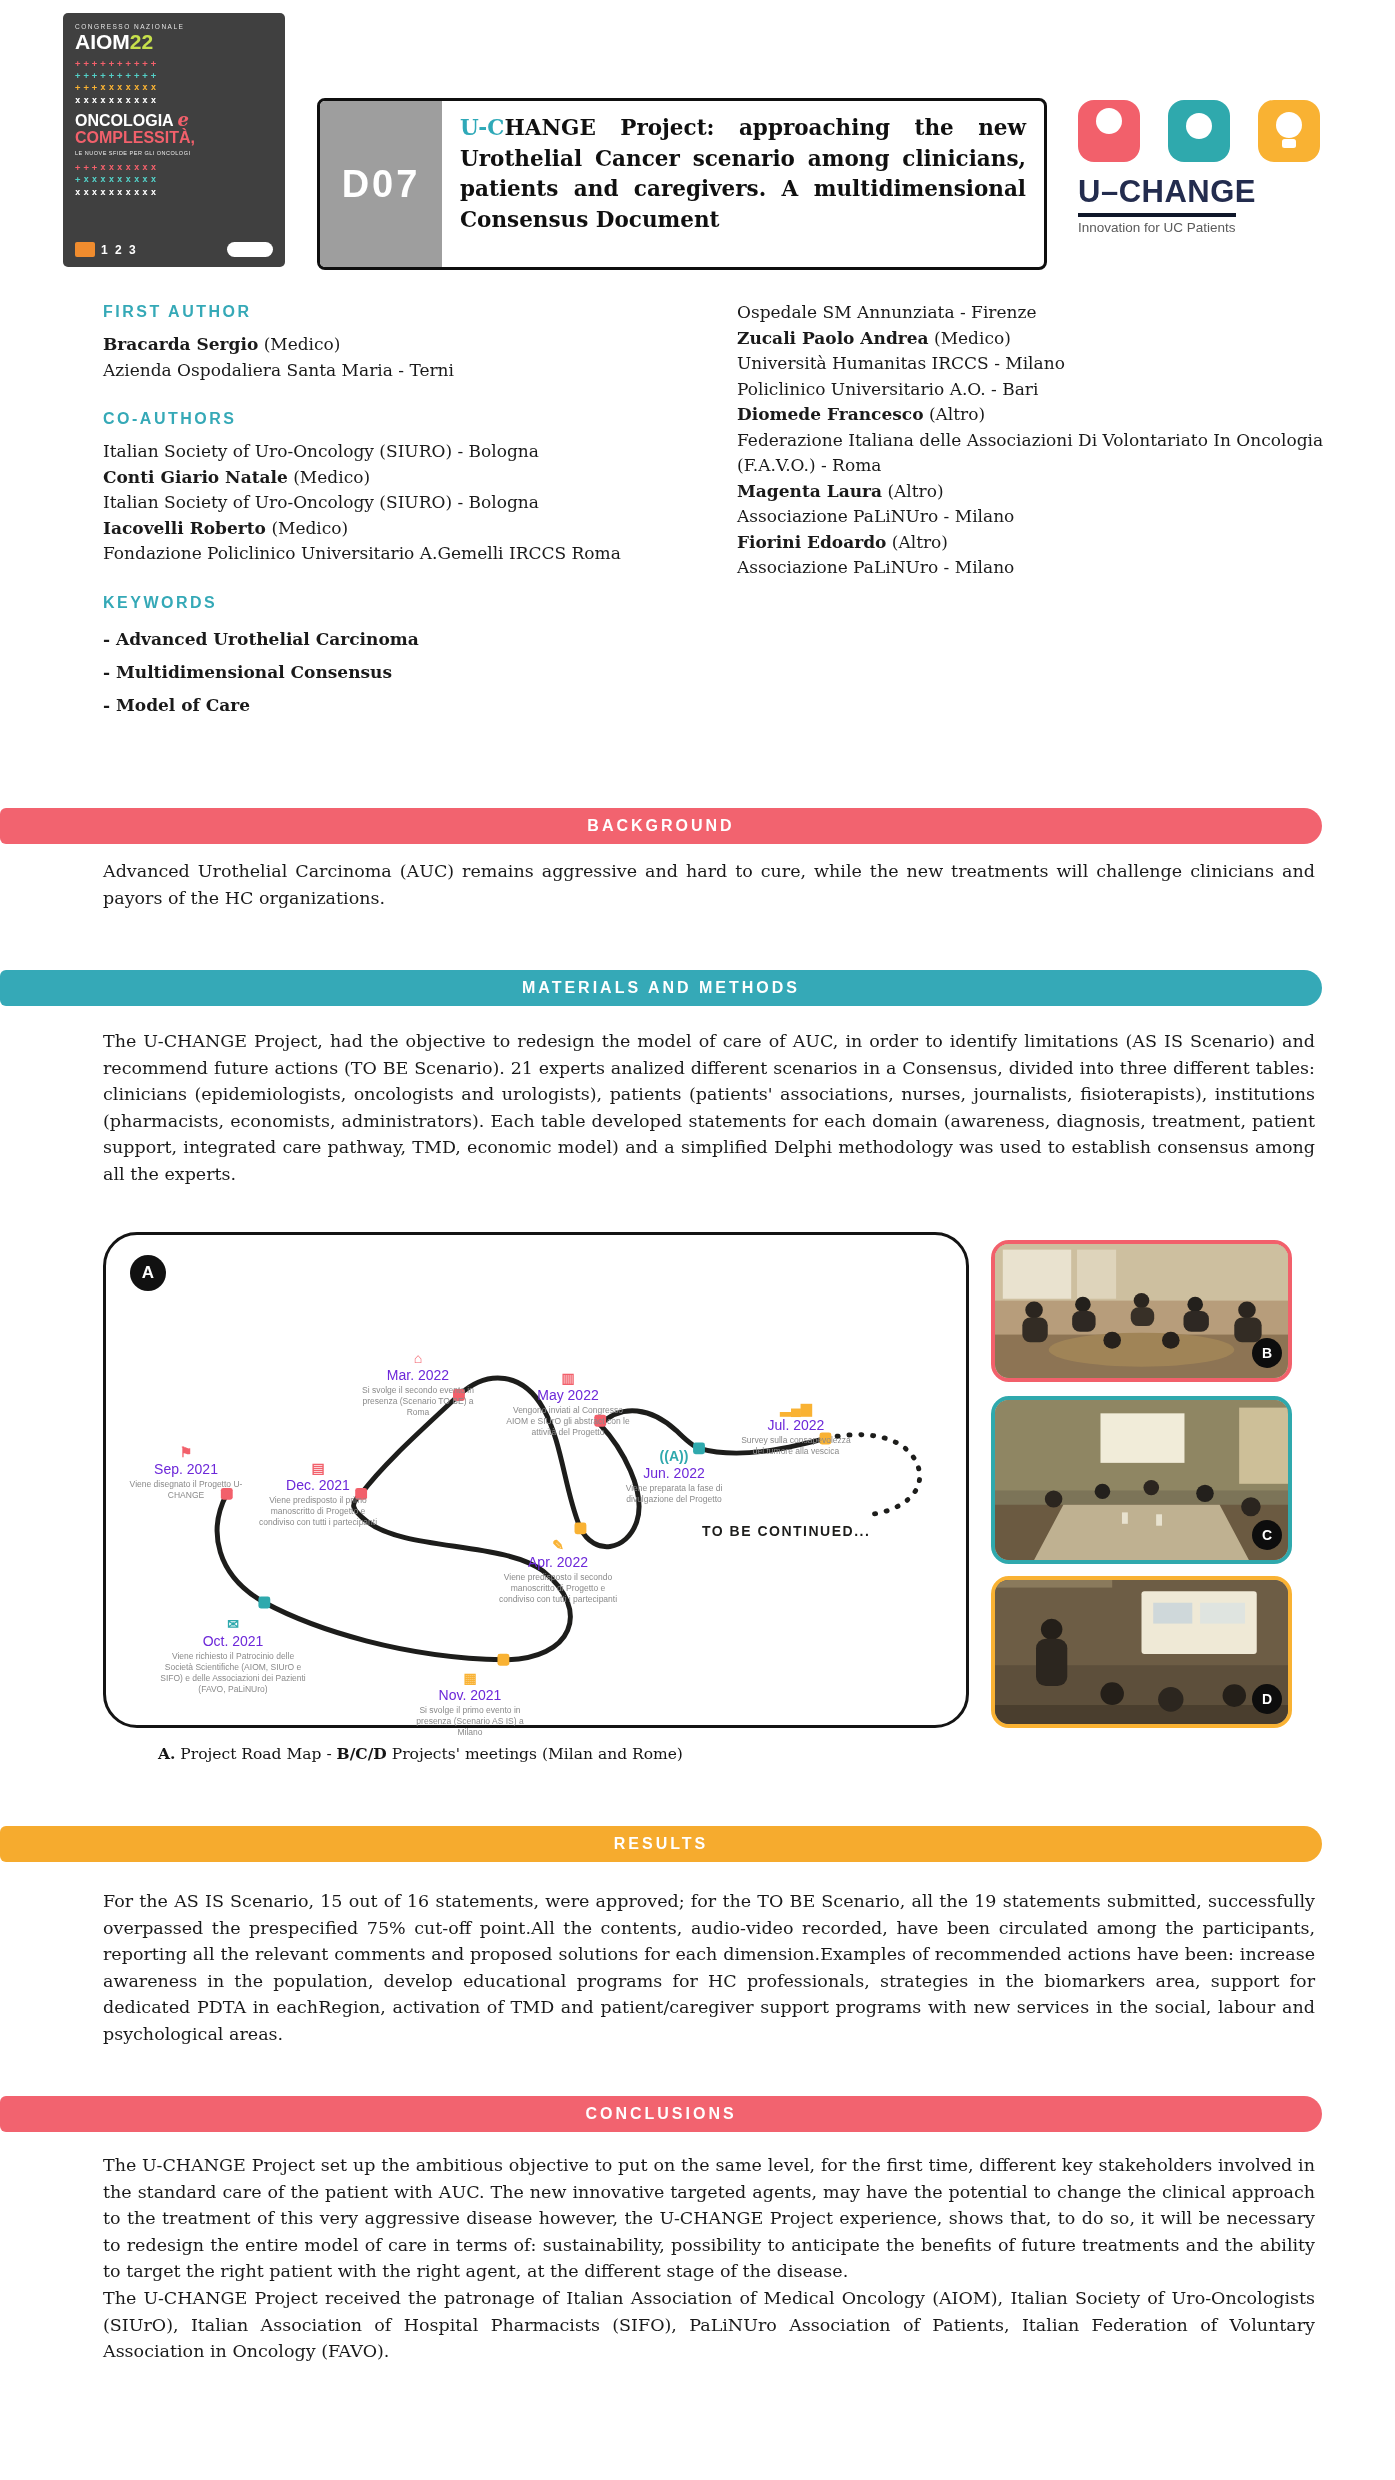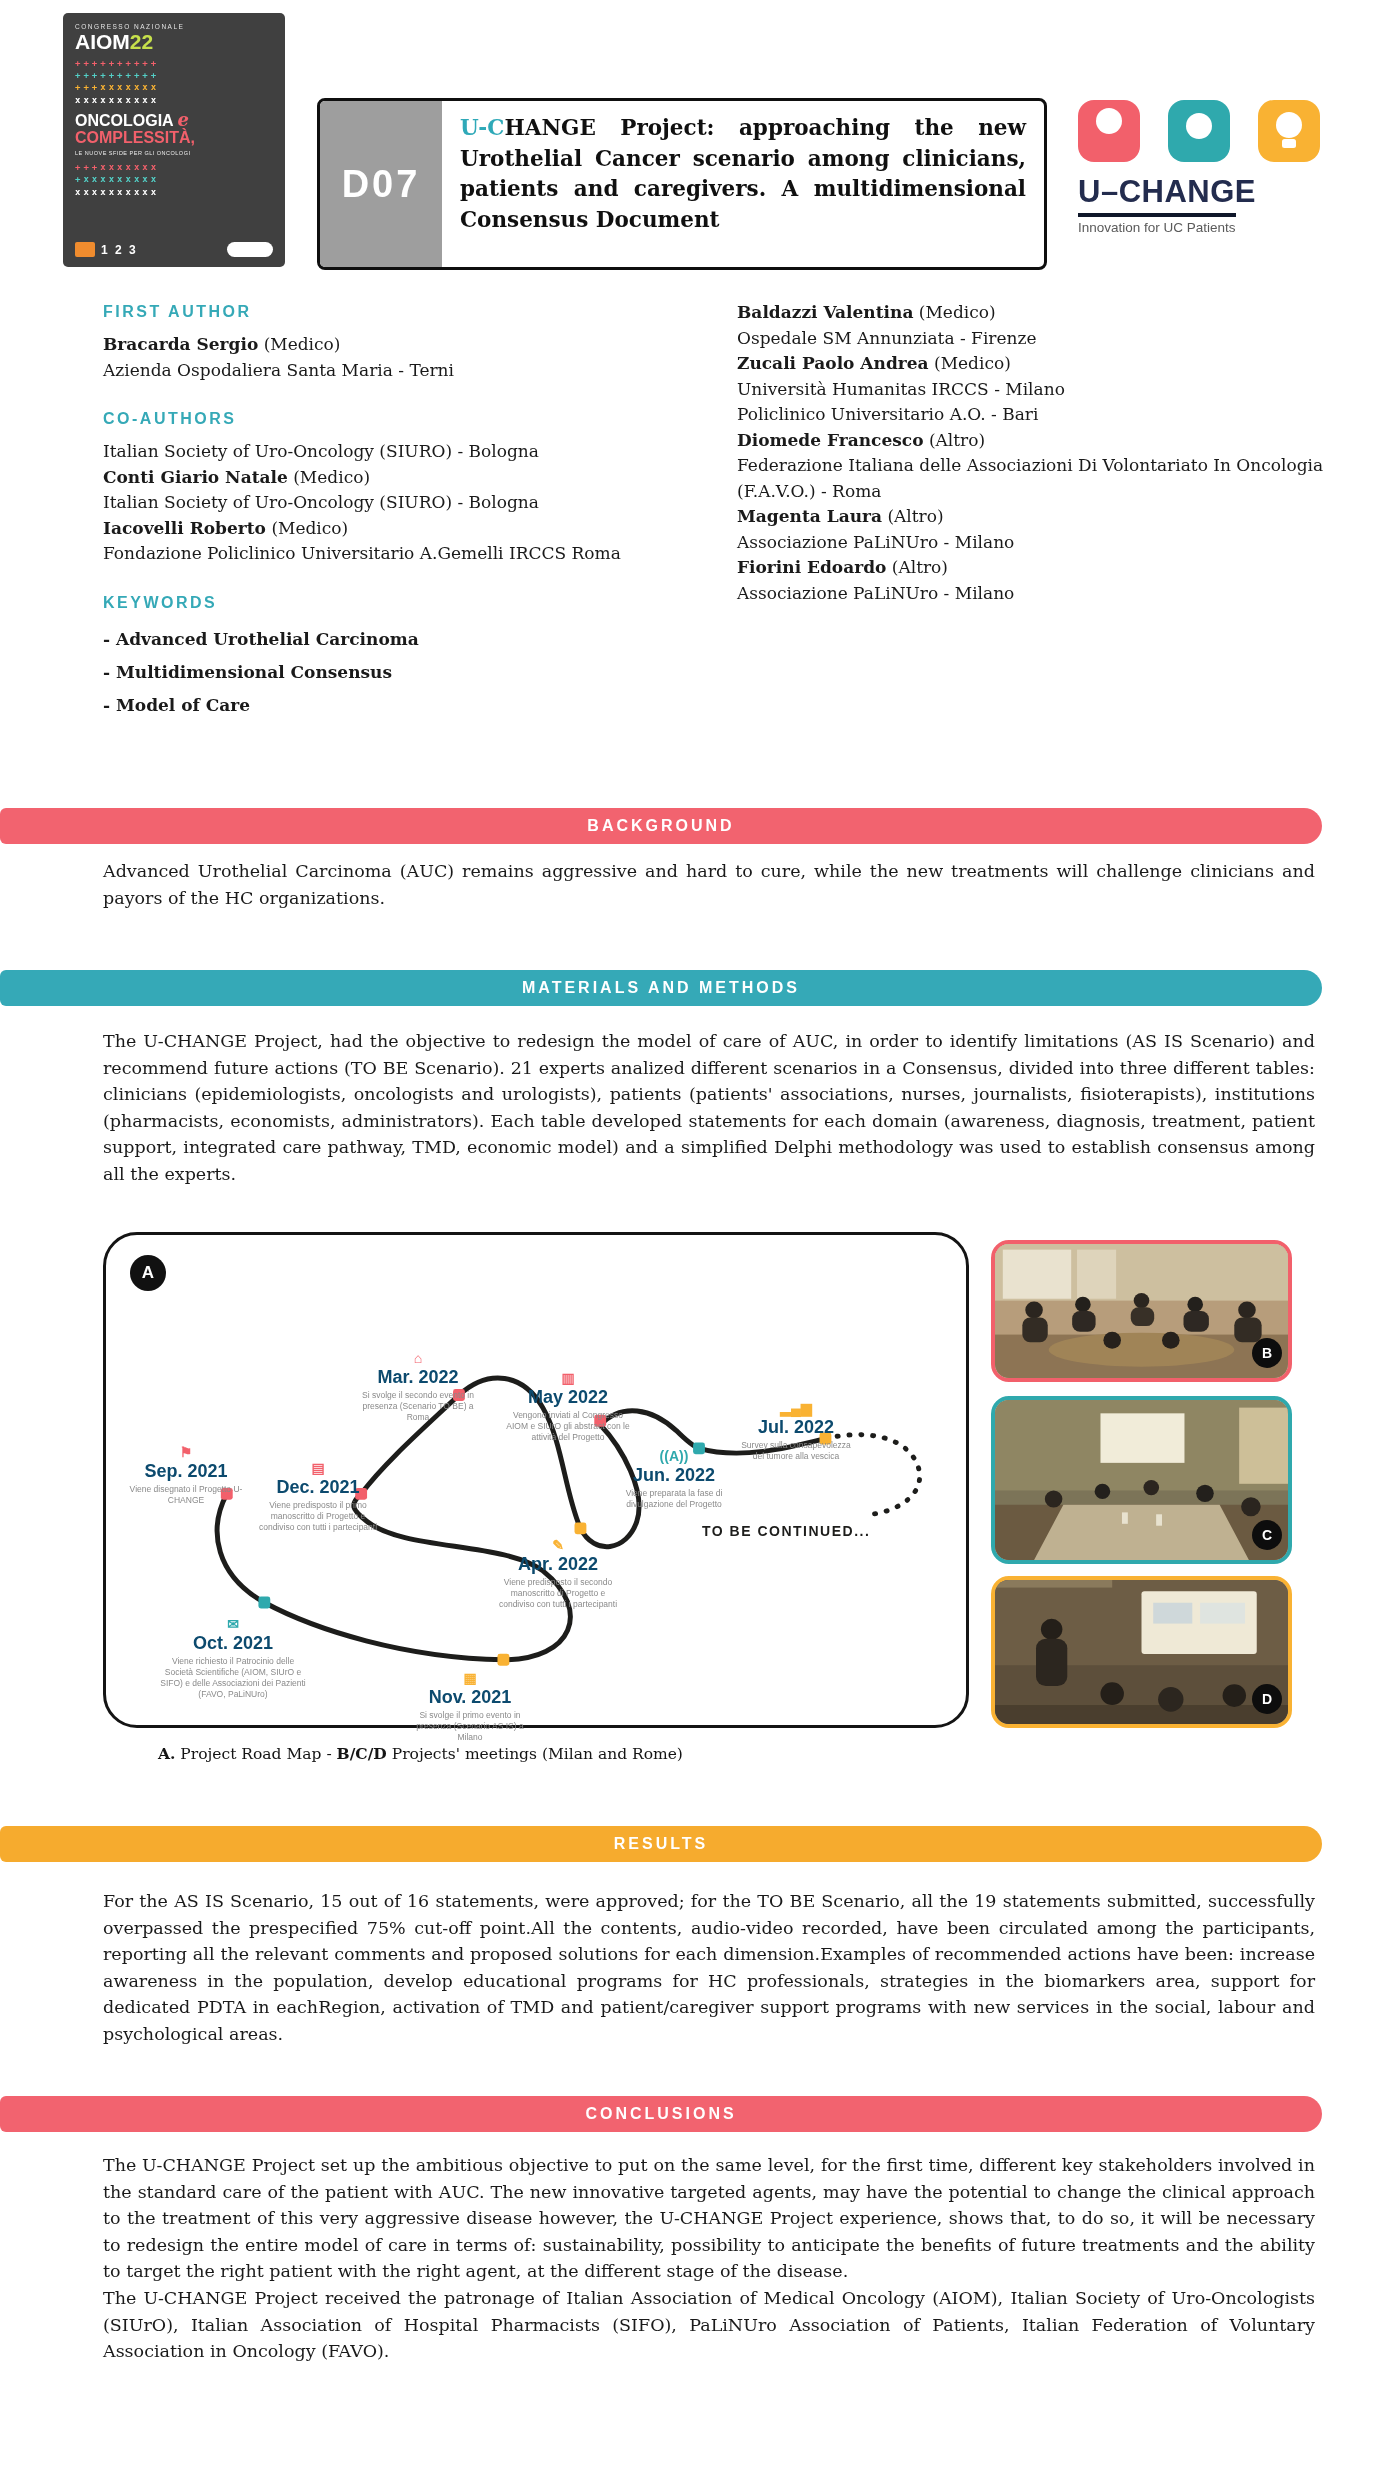--- a/index.html
+++ b/index.html
@@ -76,21 +76,21 @@
   .fig-badge{position:absolute;left:24px;top:20px;width:36px;height:36px;border-radius:50%;
     background:#111;color:#fff;display:flex;align-items:center;justify-content:center;
     font-family:"Liberation Sans",sans-serif;font-weight:bold;font-size:17px;}
   .rm-title{position:absolute;top:18px;left:0;right:0;text-align:center;
     font-family:"Liberation Sans",sans-serif;font-weight:bold;font-size:36px;
     letter-spacing:8px;color:#1d1d1b;}
   .rm-m{color:#f2606b}.rm-a{color:#f9b233}.rm-p{color:#2fa9ad}
   .rm-path{position:absolute;left:0;top:0;width:100%;height:100%;}
   .ms{position:absolute;width:132px;text-align:center;font-family:"Liberation Sans",sans-serif;}
   .ms-icon{font-size:14px;line-height:1;margin-bottom:2px;font-weight:bold;}
-  .ms-date{font-weight:bold;font-size:18px;color:#0c4a6e;}
+  .ms-date{font-weight:normal;font-size:14px;color:#6d28d9;}
   .ms-caption{font-size:8.5px;color:#8a8a8a;line-height:1.3;margin-top:2px;}
   .ic-pink{color:#f2606b}.ic-teal{color:#2fa9ad}.ic-yellow{color:#f9b233}
   .ms-0{left:14px;top:210px}
   .ms-1{left:52px;top:382px;width:150px}
   .ms-2{left:298px;top:436px}
   .ms-3{left:146px;top:226px}
   .ms-4{left:246px;top:116px}
   .ms-5{left:386px;top:303px}
   .ms-6{left:396px;top:136px}
   .ms-7{left:508px;top:214px;width:120px}
@@ -168,21 +168,20 @@
     <p class="a-line"><b>Iacovelli Roberto</b> <span>(Medico)</span></p>
     <p class="a-line">Fondazione Policlinico Universitario A.Gemelli IRCCS Roma</p>
     <div class="block-gap"></div>
     <h3 class="teal-h">KEYWORDS</h3>
     <p class="kw-line">- Advanced Urothelial Carcinoma</p>
     <p class="kw-line">- Multidimensional Consensus</p>
     <p class="kw-line">- Model of Care</p>
   </div>
 
   <div class="col-right">
-    <p class="a-line"><b>Baldazzi Valentina</b> <span>(Medico)</span></p>
     <p class="a-line">Ospedale SM Annunziata - Firenze</p>
     <p class="a-line"><b>Zucali Paolo Andrea</b> <span>(Medico)</span></p>
     <p class="a-line">Università Humanitas IRCCS - Milano</p>
     <p class="a-line">Policlinico Universitario A.O. - Bari</p>
     <p class="a-line"><b>Diomede Francesco</b> <span>(Altro)</span></p>
     <p class="a-line">Federazione Italiana delle Associazioni Di Volontariato In Oncologia (F.A.V.O.) - Roma</p>
     <p class="a-line"><b>Magenta Laura</b> <span>(Altro)</span></p>
     <p class="a-line">Associazione PaLiNUro - Milano</p>
     <p class="a-line"><b>Fiorini Edoardo</b> <span>(Altro)</span></p>
     <p class="a-line">Associazione PaLiNUro - Milano</p>

